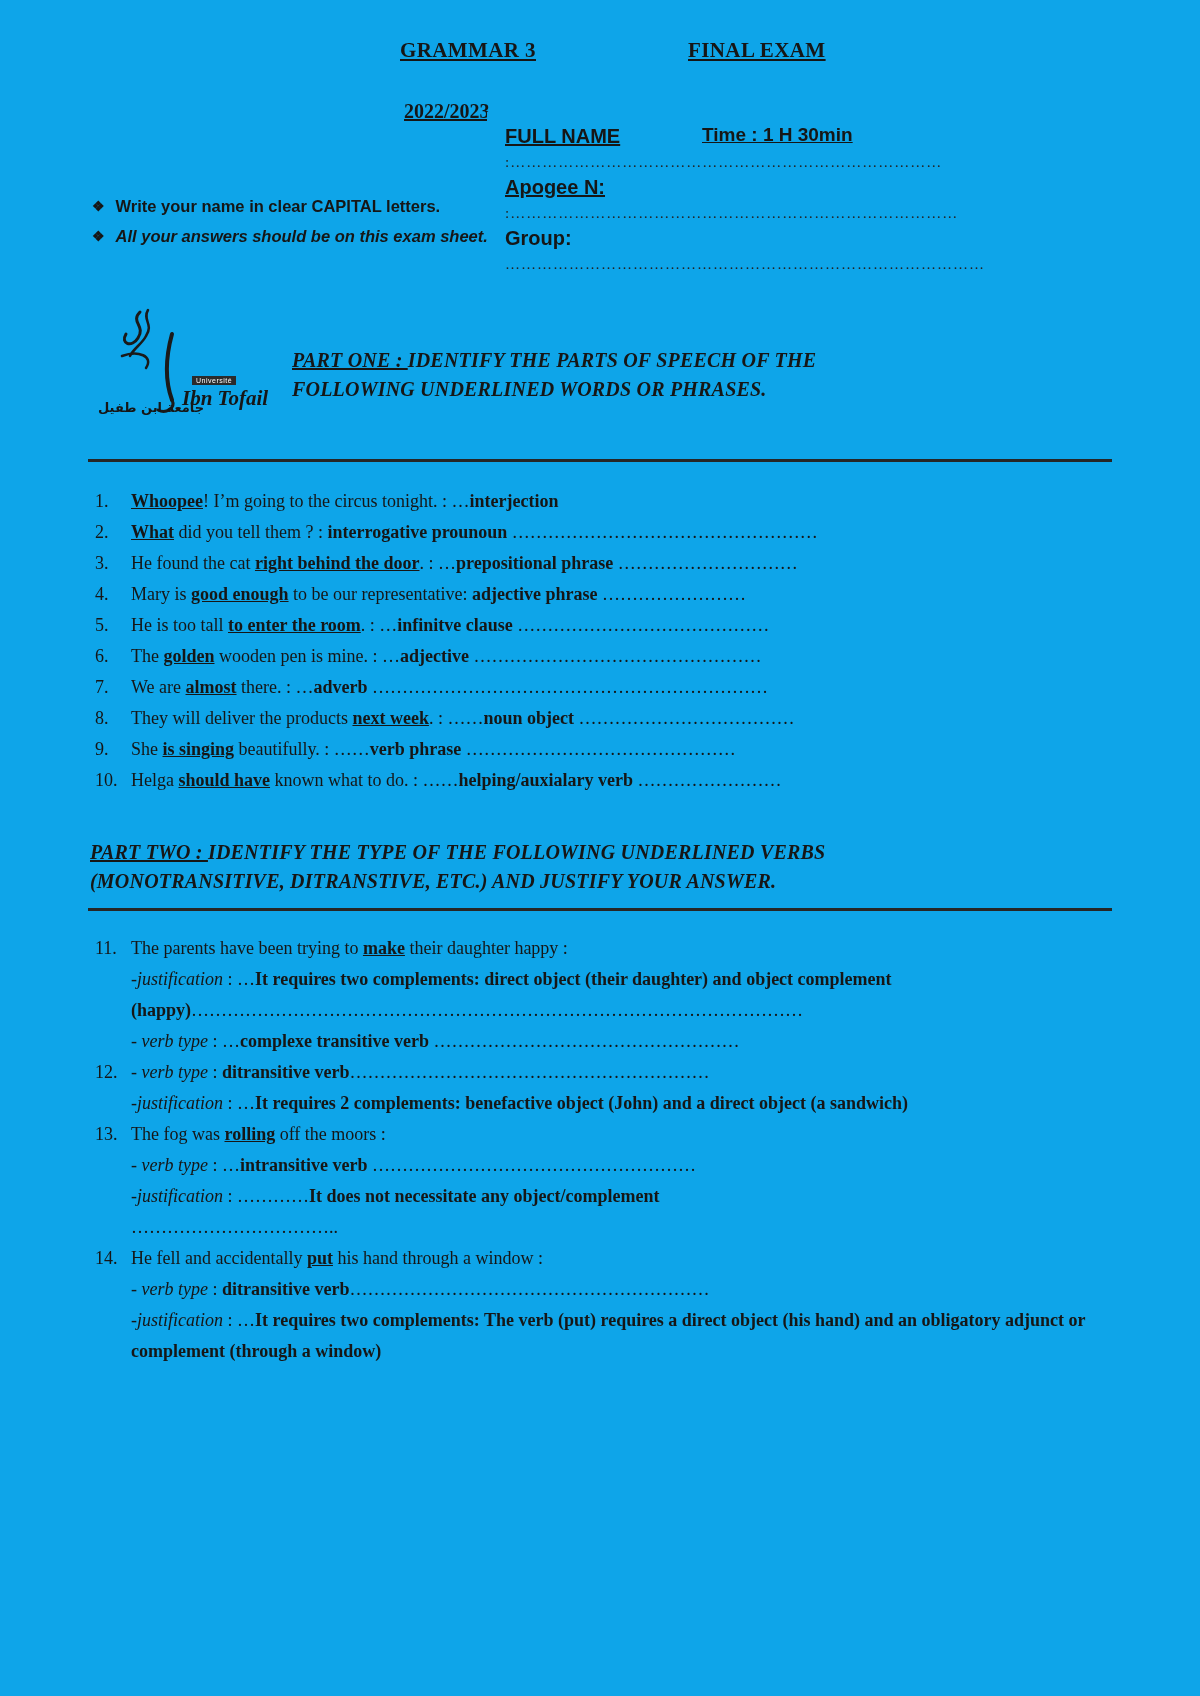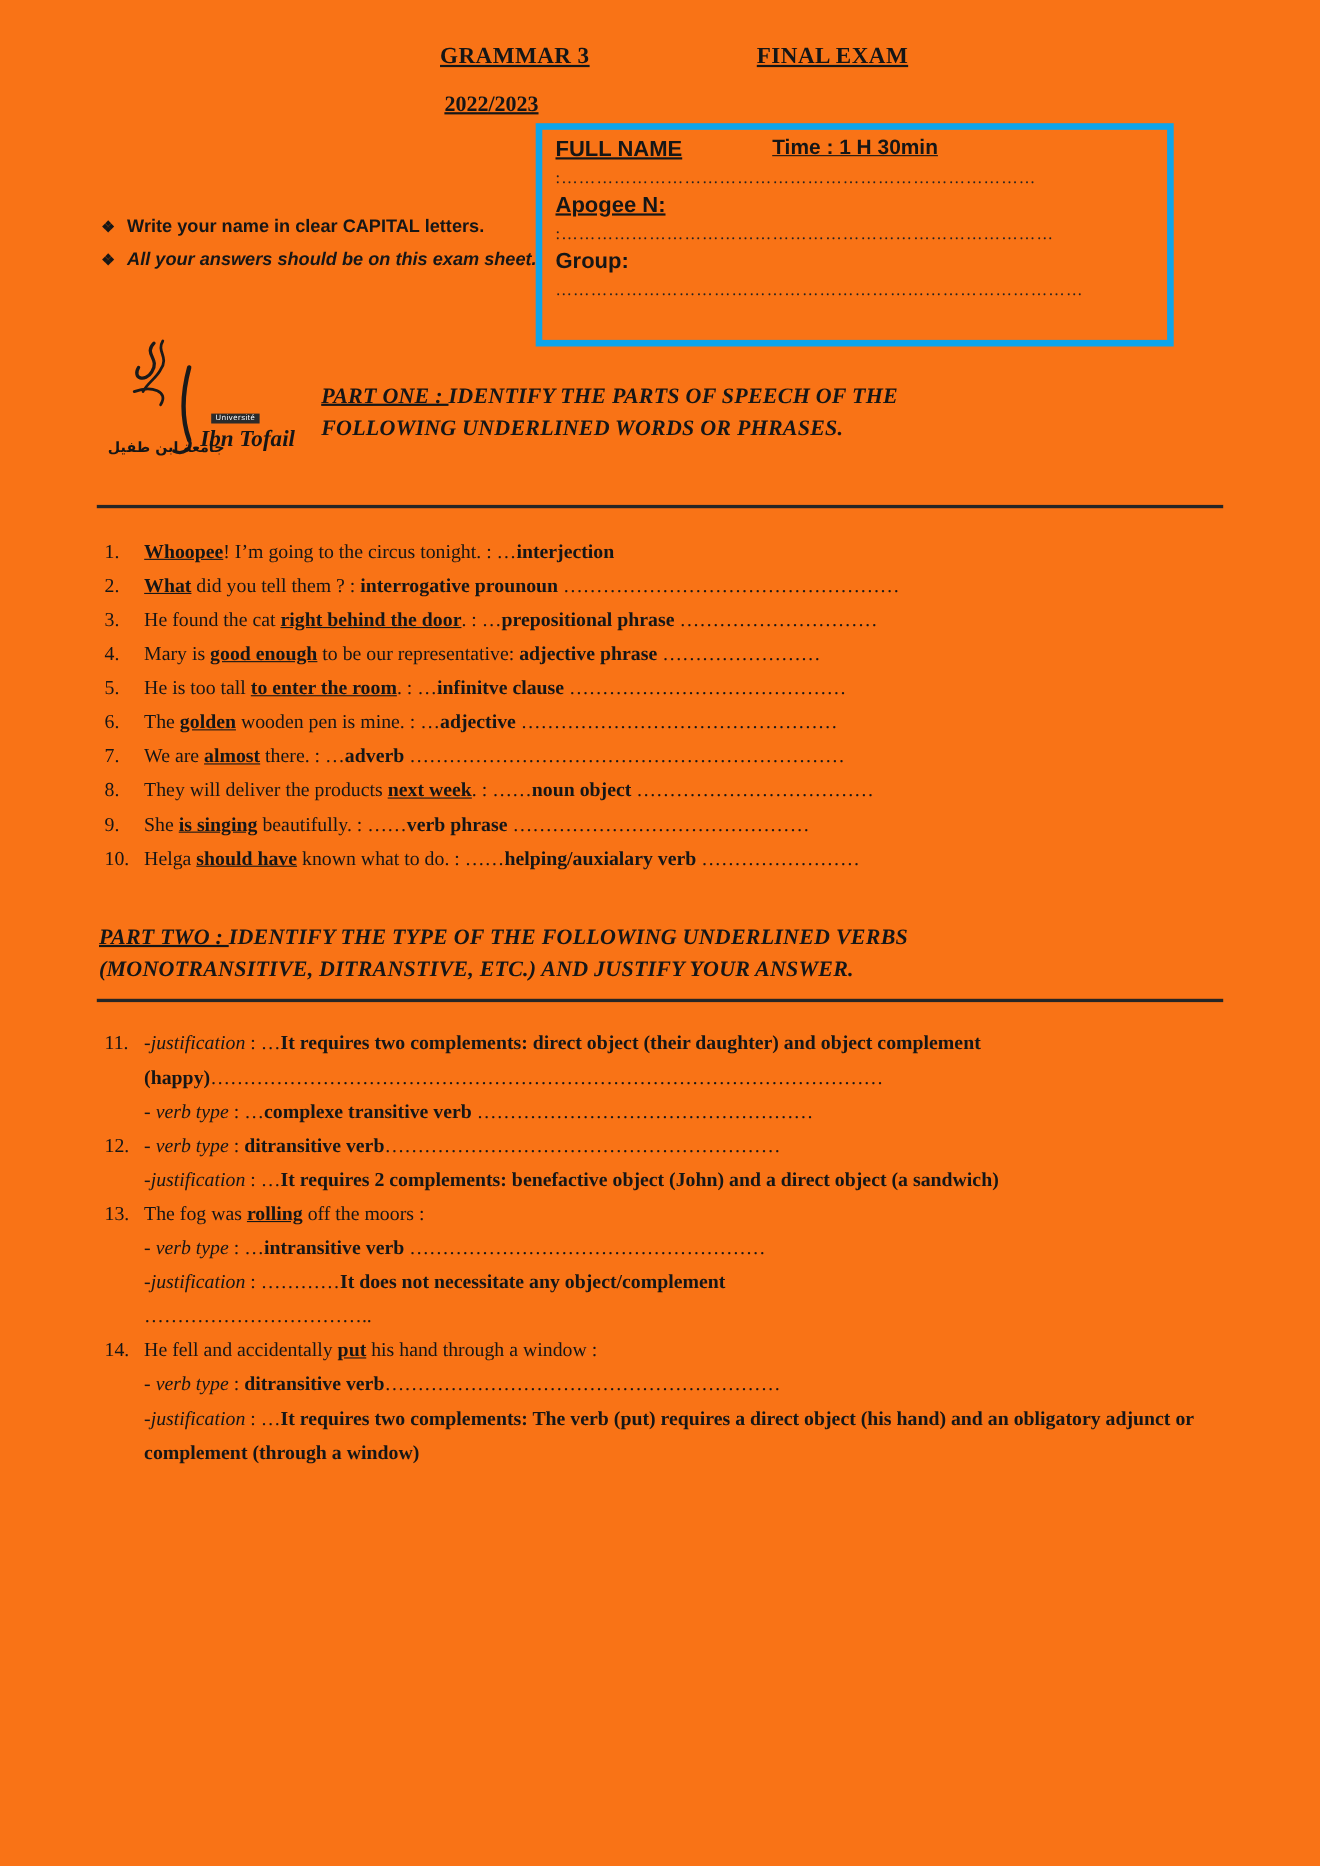--- a/index.html
+++ b/index.html
@@ -1,33 +1,33 @@
 <!DOCTYPE html>
 <html><head>
 <meta charset="utf-8">
 <style>
   * { margin:0; padding:0; box-sizing:border-box; }
   html,body { background:#ffffff; }
   .page {
     position:relative; width:1200px; height:1696px; margin:0 auto;
-    background:#f97316; color:#161616; overflow:hidden;
+    background:#0ea5e9; color:#161616; overflow:hidden;
     font-family:"Liberation Serif", serif;
   }
   .abs { position:absolute; }
   .serif { font-family:"Liberation Serif", serif; }
   .b { font-weight:700; }
   .u { text-decoration:underline; }
   .i { font-style:italic; }
 
   
   .top { position:relative; height:462px; }
   .hdr { font-size:21px; font-weight:700; text-decoration:underline; letter-spacing:.4px; }
   #course-title { left:400px; top:38px; }
   #exam-title   { left:688px; top:38px; }
-  #year-label   { left:404px; top:84px; font-size:20px; font-weight:700; text-decoration:underline;text-align:center; }
+  #year-label   { left:404px; top:100px; font-size:20px; font-weight:700; text-decoration:underline;text-align:center; }
   #time-label   { left:702px; top:83px; font-size:19px; font-weight:700; text-decoration:underline;
                   font-family:"Liberation Sans", sans-serif;margin-top:41px; }
 
   .name-box {
     left:487px; top:112px; width:580px; height:203px;
     border:6px solid #0ea5e9; padding:5px 12px 0 12px;
     font-family:"Liberation Sans", sans-serif;
   }
   .nb-label { font-size:20px; font-weight:700; line-height:27px; }
   .nb-dots  { font-family:"Liberation Serif", serif; font-size:15px; letter-spacing:1px;
@@ -164,20 +164,21 @@
   <div class="part-title serif" id="part-two-title">
     <span class="u">PART TWO : </span><span> IDENTIFY THE TYPE OF THE FOLLOWING UNDERLINED VERBS (MONOTRANSITIVE, DITRANSTIVE, ETC.) AND JUSTIFY YOUR ANSWER.</span>
   </div>
 
   <hr class="rule" id="rule-two">
 
   <div class="qlist" id="part-two-list">
       <div class="q-row">
         <span class="q-num">11.</span>
         <div class="q-body">
+          <div class="q-line"><span class="seg">The parents have been trying to </span><span class="seg b u">make</span><span class="seg"> their daughter happy :</span></div>
           <div class="q-line"><span class="seg">-</span><span class="seg i">justification</span><span class="seg"> : …</span><span class="seg b">It requires two complements: direct object (their daughter)  and object complement (happy)</span><span class="seg">…………………………………………………………………………………………</span></div>
           <div class="q-line"><span class="seg">- </span><span class="seg i">verb type</span><span class="seg"> : …</span><span class="seg b">complexe transitive verb</span><span class="seg"> ……………………………………………</span></div>
         </div>
       </div>
       <div class="q-row">
         <span class="q-num">12.</span>
         <div class="q-body">
           <div class="q-line"><span class="seg">- </span><span class="seg i">verb type</span><span class="seg"> : </span><span class="seg b">ditransitive verb</span><span class="seg">……………………………………………………</span></div>
           <div class="q-line"><span class="seg">-</span><span class="seg i">justification</span><span class="seg"> : …</span><span class="seg b">It requires 2 complements: benefactive object (John) and a direct object (a sandwich)</span></div>
         </div>

